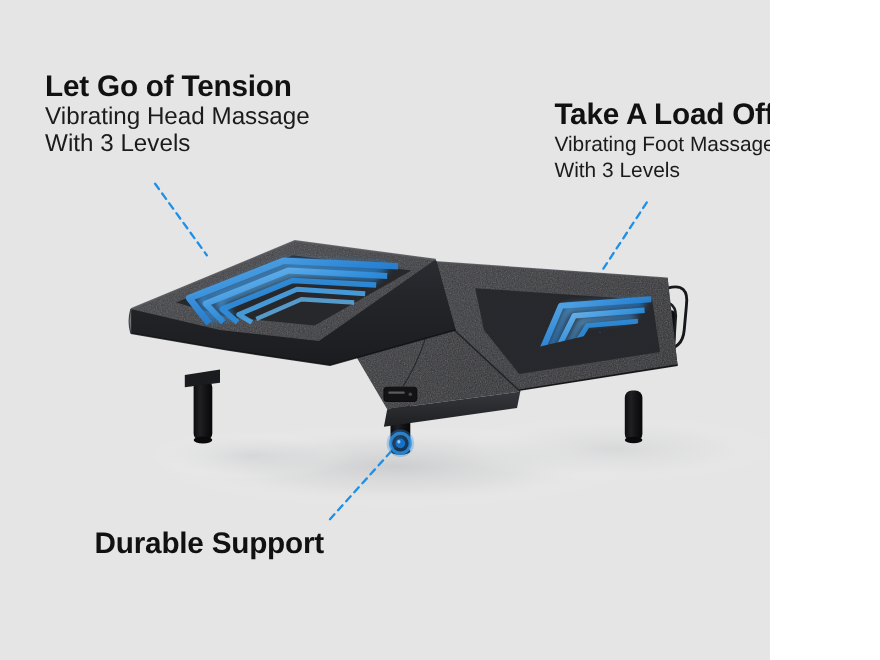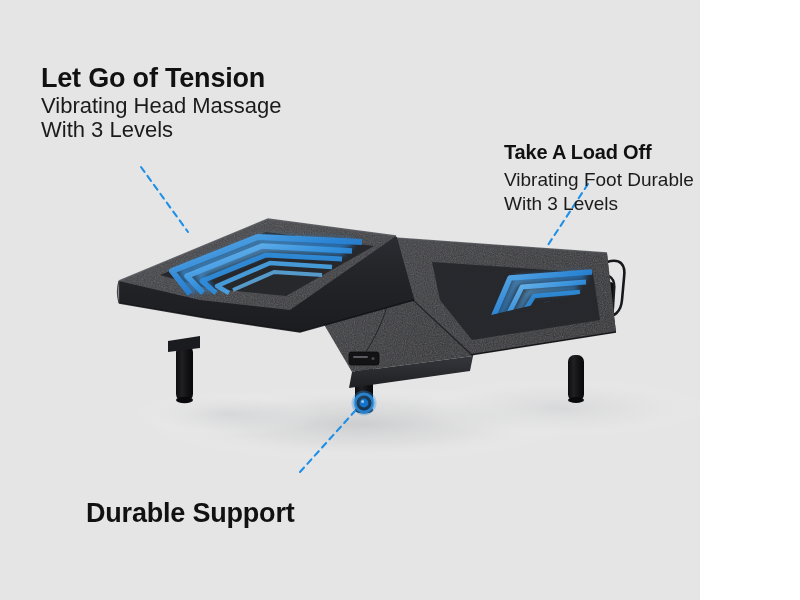--- a/index.html
+++ b/index.html
@@ -28,24 +28,24 @@
   .callout .subline {
     color: #1b1b1b;
     white-space: nowrap;
   }
 
   #callout-head   { left: 41px;  top: 62px; }
   #callout-head .headline { font-size: 27px; line-height: 32px; }
   #callout-head .subline  { font-size: 22px; line-height: 24px; }
 
   #callout-foot   { left: 504px; top: 88px; }
-  #callout-foot .headline { font-size: 20px; line-height: 32px; margin-top: 48px; }
+  #callout-foot .headline { font-size: 27px; line-height: 32px; }
   #callout-foot .subline  { font-size: 19px; line-height: 24px; }
 
-  #callout-support { left: 86px; top: 497px; }
+  #callout-support { left: 86px; top: 478px; }
   #callout-support .headline { font-size: 27px; line-height: 32px; }
 
   
   #scene { position: absolute; left: 0; top: 0; width: 800px; height: 600px; }
   #scene svg { display: block; }
 </style>
 </head>
 <body>
 
 <div id="stage">
@@ -253,21 +253,21 @@
   </div>
 
   <div class="callout" id="callout-head">
     <div class="headline">Let Go of Tension</div>
     <div class="subline">Vibrating Head Massage</div>
     <div class="subline">With 3 Levels</div>
   </div>
 
   <div class="callout" id="callout-foot">
     <div class="headline">Take A Load Off</div>
-    <div class="subline">Vibrating Foot Durable</div>
+    <div class="subline">Vibrating Foot Massage</div>
     <div class="subline">With 3 Levels</div>
   </div>
 
   <div class="callout" id="callout-support">
     <div class="headline">Durable Support</div>
   </div>
 
 </div>
 
 </body></html>

